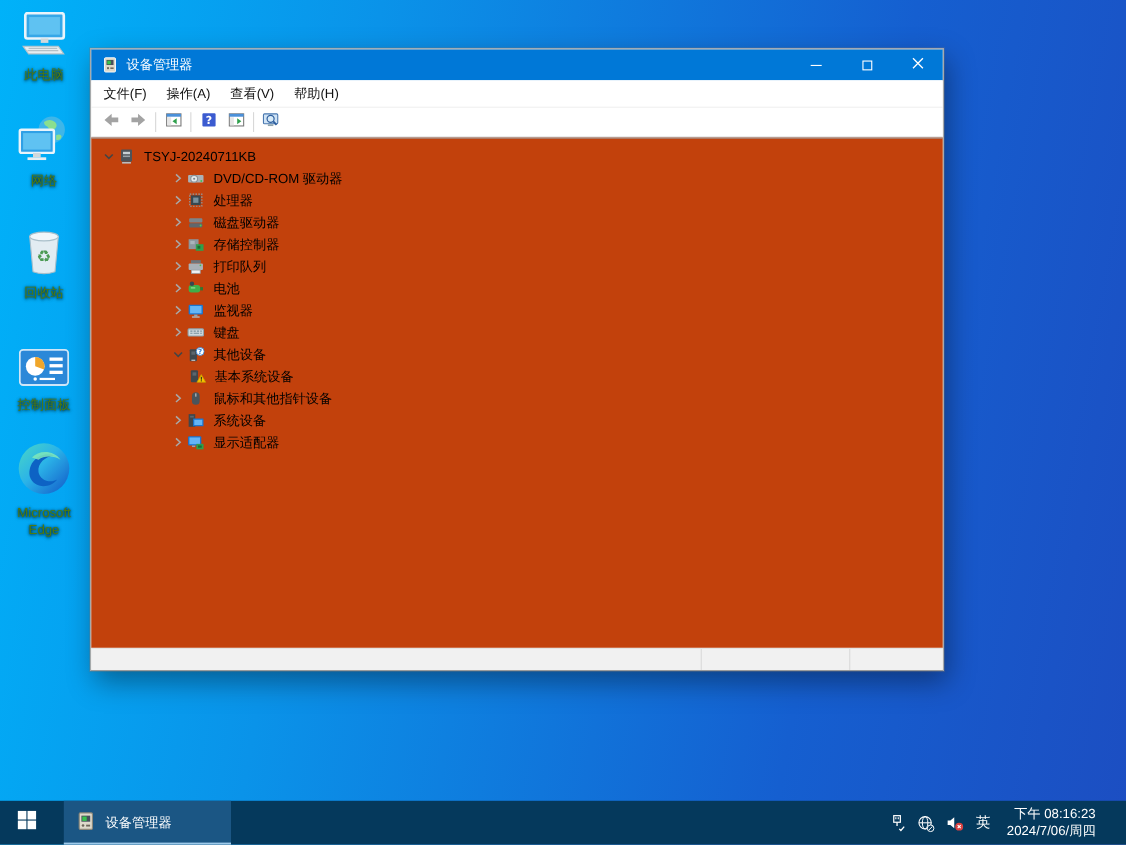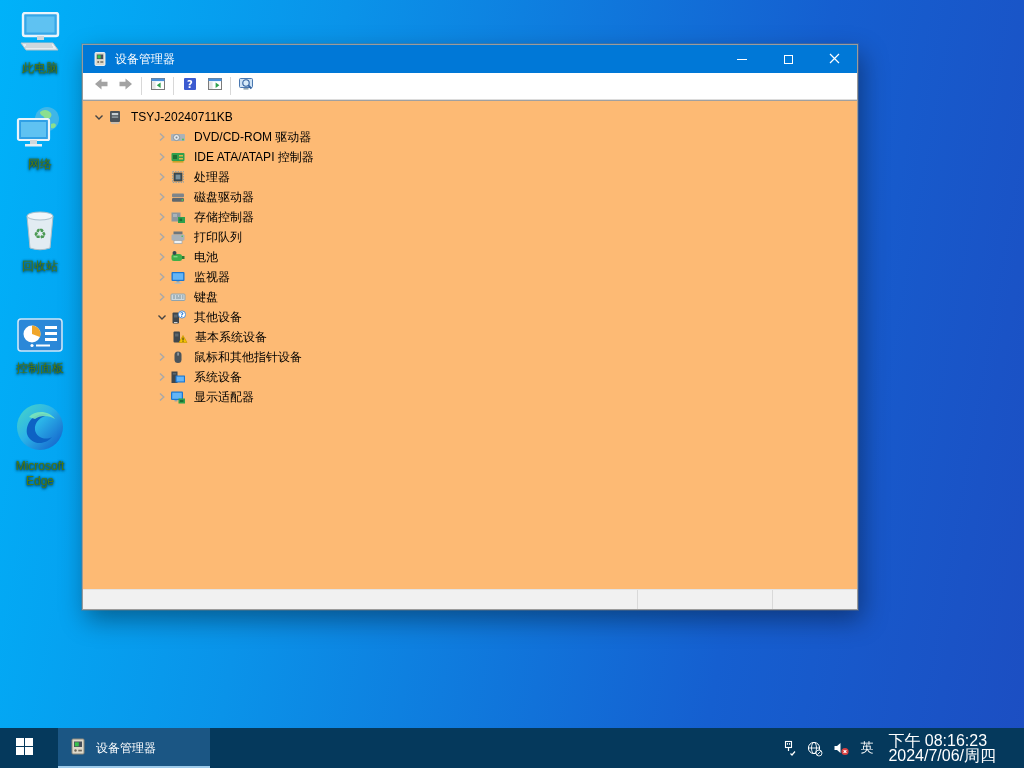--- a/index.html
+++ b/index.html
@@ -31,21 +31,21 @@
 
   .menubar { height:25px; background:#fff; display:flex; align-items:center;
              font-size:12px; color:#111; border-bottom:1px solid #eeeeee; flex:0 0 25px; padding-left:2px;}
   .menu-item { padding:0 9px; line-height:24px; }
 
   .toolbar { height:27px; background:#fff; display:flex; align-items:center;
              border-bottom:1px solid #dcdcdc; flex:0 0 27px; padding-left:5px; }
   .t-btn { width:25px; height:23px; display:flex; align-items:center; justify-content:center; }
   .t-sep { width:1px; height:18px; background:#d8d8d8; margin:0 3px; }
 
-  .content { flex:1 1 auto; background:#fdba74; border-top:1px solid #a0a0a0; padding-top:6px; overflow:hidden; }
+  .content { flex:1 1 auto; background:#c2410c; border-top:1px solid #a0a0a0; padding-top:6px; overflow:hidden; }
 
   .trow { height:20px; display:flex; align-items:center; font-size:12px; color:#000; }
   .l0 { padding-left:8px; } .l1 { padding-left:28px;margin-left:43px; } .l2 { padding-left:72px; }
   .chev { width:16px; height:16px; flex:0 0 16px; display:flex; align-items:center; justify-content:center; }
   .ico { width:17px; height:16px; flex:0 0 17px; margin-right:4px; display:flex; align-items:center; }
   .tlbl { padding:1px 3px; white-space:nowrap; }
 
   .statusbar { flex:0 0 20px; background:#f1f1f1; border-top:1px solid #e3e3e3; display:flex; }
   .sb-pane { border-left:1px solid #d9d9d9; }
   .sb-1 { flex:1 1 auto; border-left:none; }
@@ -55,21 +55,21 @@
   
   .taskbar { position:absolute; left:0; bottom:0; width:1024px; height:40px;
              background:#05395c; display:flex; align-items:stretch; color:#fff; }
   .start { width:48px; display:flex; align-items:center; justify-content:center; }
   .task-item { width:152px; margin-left:10px; background:#1b5684; position:relative;
                display:flex; align-items:center; gap:8px; padding-left:10px; font-size:12px; }
   .task-underline { position:absolute; left:0; bottom:0; width:100%; height:2px; background:#9ecbeb; }
   .tray { margin-left:auto; display:flex; align-items:center; gap:9px; padding-right:6px; }
   .tray-ico { position:relative; display:flex; width:17px; height:17px; align-items:center; justify-content:center; }
   .lang { font-size:13px; padding:0 2px; }
-  .clock { text-align:left; font-size:16px; line-height:15px; padding:0 8px 0 4px; }
+  .clock { text-align:right; font-size:12px; line-height:15px; padding:0 8px 0 4px; }
   .show-desktop { width:5px; border-left:1px solid rgba(255,255,255,.25); }
 </style>
 </head>
 <body>
 
 <div class="dicon" style="top:12px">
   <div class="dart">
       <span><svg width="46" height="42">
     <rect x="6" y="1" width="35" height="23" rx="2" fill="#35a7e8" stroke="#e9f4fb" stroke-width="2.4"></rect>
     <rect x="9.5" y="4.5" width="28" height="16" fill="#5fc2f2"></rect>
@@ -162,20 +162,26 @@
           <span class="g-max"></span>
         </div>
       <div class="tb-btn">
           <span><svg width="11" height="11">
               <path d="M1 1 L10 10 M10 1 L1 10" stroke="#fff" stroke-width="1.2"></path>
             </svg></span>
         </div>
     </div>
   </div>
 
+  <div class="menubar">
+    <span class="menu-item">文件(F)</span>
+    <span class="menu-item">操作(A)</span>
+    <span class="menu-item">查看(V)</span>
+    <span class="menu-item">帮助(H)</span>
+  </div>
 
   <div class="toolbar">
     <div class="t-btn">
         <span><svg width="16" height="16">
             <path d="M8.5 2.5 L2 8 L8.5 13.5 L8.5 10.2 L14.5 10.2 L14.5 5.8 L8.5 5.8 Z" fill="#a3a3a3"></path>
           </svg></span>
       </div>
     <div class="t-btn">
         <span><svg width="16" height="16">
             <path d="M7.5 2.5 L14 8 L7.5 13.5 L7.5 10.2 L1.5 10.2 L1.5 5.8 L7.5 5.8 Z" fill="#a3a3a3"></path>
@@ -245,37 +251,20 @@
           <svg width="16" height="16">
         <rect x="1" y="5" width="14" height="7" rx="1" fill="#aab2b8"></rect>
         <circle cx="6.5" cy="8.5" r="3.1" fill="#e4e9ec" stroke="#8a9298"></circle>
         <circle cx="6.5" cy="8.5" r="1" fill="#7d868c"></circle>
         <circle cx="13" cy="10.5" r="0.9" fill="#44c24e"></circle>
       </svg>
         </span>
       <span class="tlbl">DVD/CD-ROM 驱动器</span>
     </div>
 
-    <div class="trow l1">
-      <span class="chev">
-          <svg width="16" height="16">
-            <path d="M6 4.5 L9.8 8 L6 11.5" fill="none" stroke="#a8a8a8" stroke-width="1.4"></path>
-          </svg>
-        </span>
-      <span class="ico">
-          <svg width="16" height="16">
-        <rect x="1.5" y="4" width="13" height="8" rx="1" fill="#2fa04c"></rect>
-        <rect x="3" y="6" width="4" height="4" fill="#1d6e33"></rect>
-        <rect x="9" y="6" width="4" height="1.5" fill="#d9b44a"></rect>
-        <rect x="9" y="9" width="4" height="1.5" fill="#d9b44a"></rect>
-        <rect x="2.5" y="12" width="11" height="1.6" fill="#c9a227"></rect>
-      </svg>
-        </span>
-      <span class="tlbl">IDE ATA/ATAPI 控制器</span>
-    </div>
 
     <div class="trow l1">
       <span class="chev">
           <svg width="16" height="16">
             <path d="M6 4.5 L9.8 8 L6 11.5" fill="none" stroke="#a8a8a8" stroke-width="1.4"></path>
           </svg>
         </span>
       <span class="ico">
           <svg width="16" height="16">
         <rect x="2.5" y="2.5" width="11" height="11" fill="none" stroke="#8fa0a8" stroke-width="1" stroke-dasharray="1.4 1.2"></rect>

